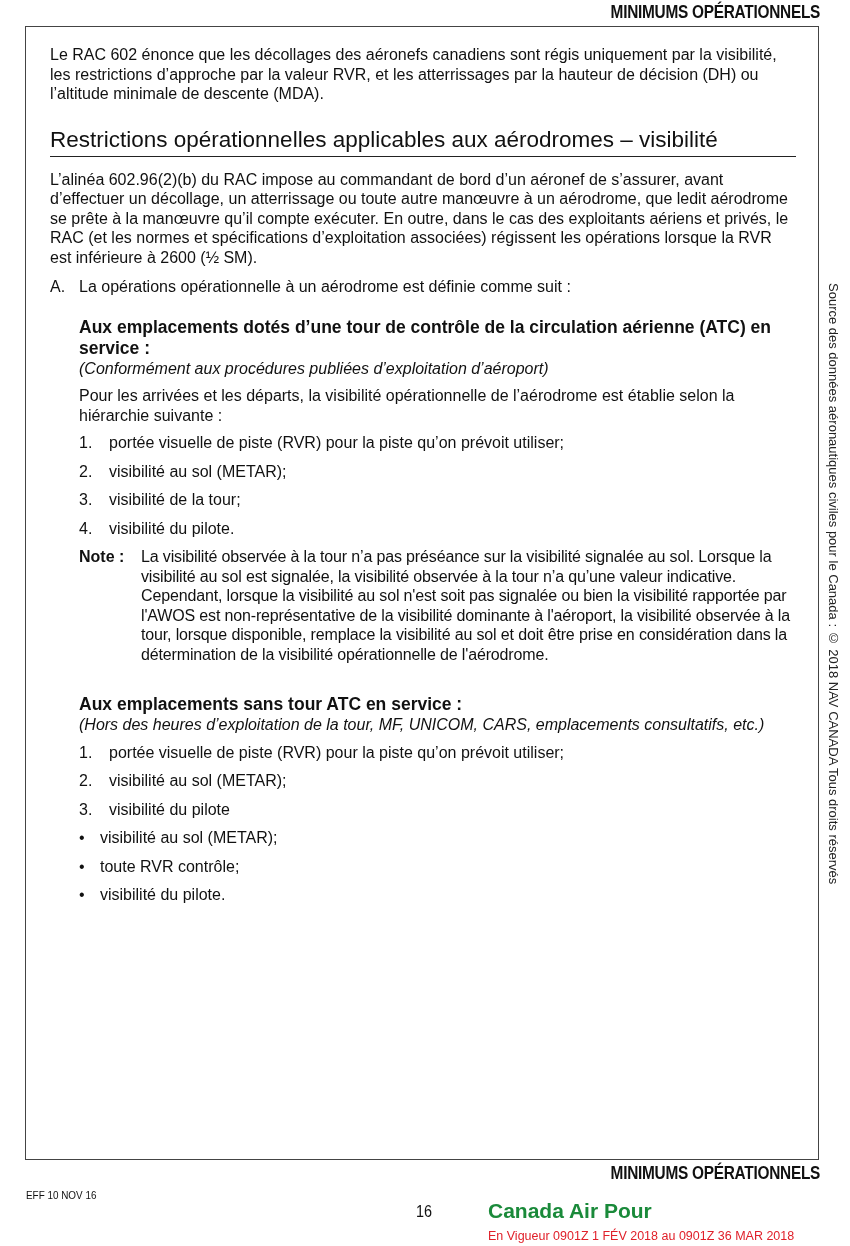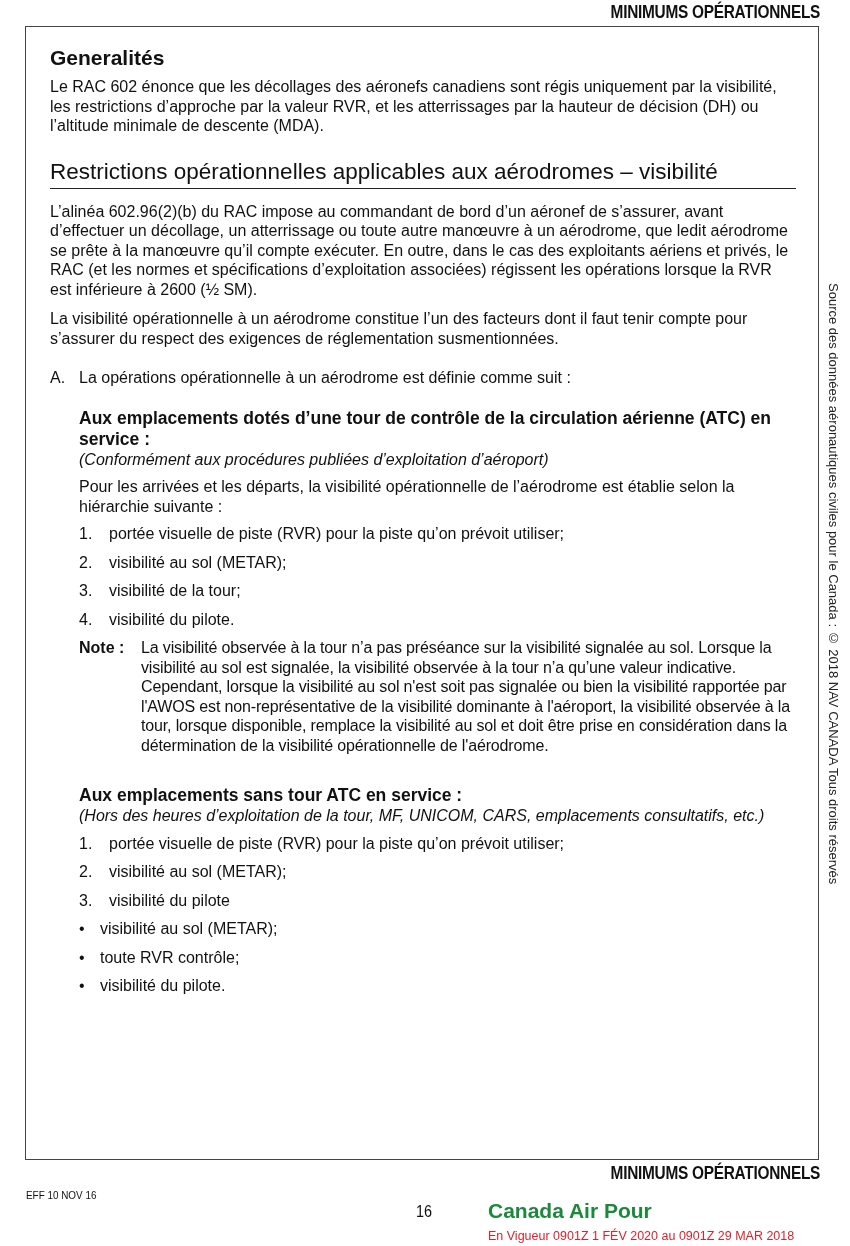--- a/index.html
+++ b/index.html
@@ -159,26 +159,24 @@
     }
   </style>
 </head>
 <body>
 
 <div class="running-head top">MINIMUMS OPÉRATIONNELS</div>
 
 <div class="frame"></div>
 
 <div class="content">
-  <h2 class="h-general">Generalités</h2>
   <p class="p-gen">Le RAC 602 énonce que les décollages des aéronefs canadiens sont régis uniquement par la visibilité, les restrictions d’approche par la valeur RVR, et les atterrissages par la hauteur de décision (DH) ou l’altitude minimale de descente (MDA).</p>
 
   <h2 class="h-restrict">Restrictions opérationnelles applicables aux aérodromes – visibilité</h2>
   <p class="p-first">L’alinéa 602.96(2)(b) du RAC impose au commandant de bord d’un aéronef de s’assurer, avant d’effectuer un décollage, un atterrissage ou toute autre manœuvre à un aérodrome, que ledit aérodrome se prête à la manœuvre qu’il compte exécuter. En outre, dans le cas des exploitants aériens et privés, le RAC (et les normes et spécifications d’exploitation associées) régissent les opérations lorsque la RVR est inférieure à 2600 (½ SM).</p>
-  <p class="p-second">La visibilité opérationnelle à un aérodrome constitue l’un des facteurs dont il faut tenir compte pour s’assurer du respect des exigences de réglementation susmentionnées.</p>
 
   <div class="item-a">
     <span class="marker">A.</span>
     <span>La opérations opérationnelle à un aérodrome est définie comme suit :</span>
   </div>
 
   <div class="sub">
     <div class="sub-heading">Aux emplacements dotés d’une tour de contrôle de la circulation aérienne (ATC) en service :</div>
     <div class="sub-italic">(Conformément aux procédures publiées d’exploitation d’aéroport)</div>
     <p class="sub-para">Pour les arrivées et les départs, la visibilité opérationnelle de l’aérodrome est établie selon la hiérarchie suivante :</p>
@@ -237,13 +235,13 @@
     </ul>
   </div>
 </div>
 
 <div class="side-text">Source des données aéronautiques civiles pour le Canada : © 2018 NAV CANADA Tous droits réservés</div>
 
 <div class="running-head bottom">MINIMUMS OPÉRATIONNELS</div>
 <div class="eff">EFF 10 NOV 16</div>
 <div class="page-num">16</div>
 <div class="brand">Canada Air Pour</div>
-<div class="validity">En Vigueur 0901Z 1 FÉV 2020 au 0901Z 29 MAR 2018</div>
+<div class="validity">En Vigueur 0901Z 1 FÉV 2018 au 0901Z 36 MAR 2018</div>
 
 </body></html>

